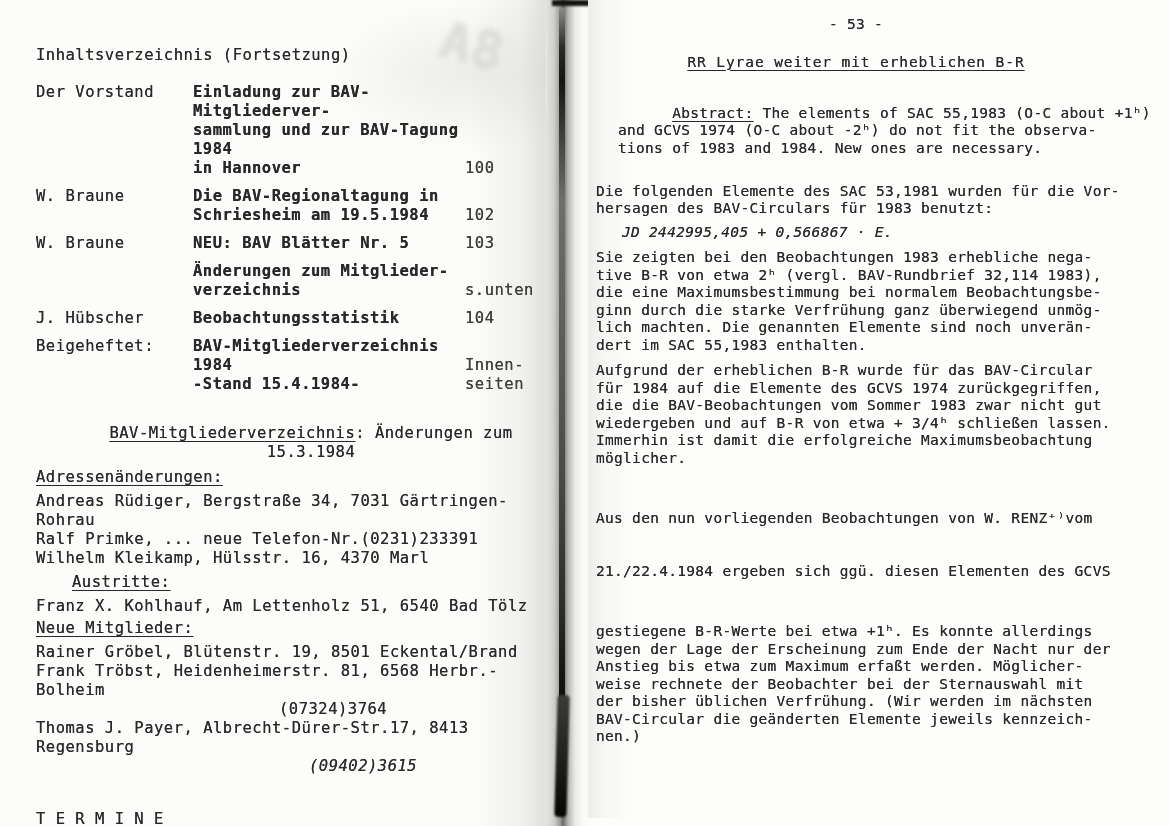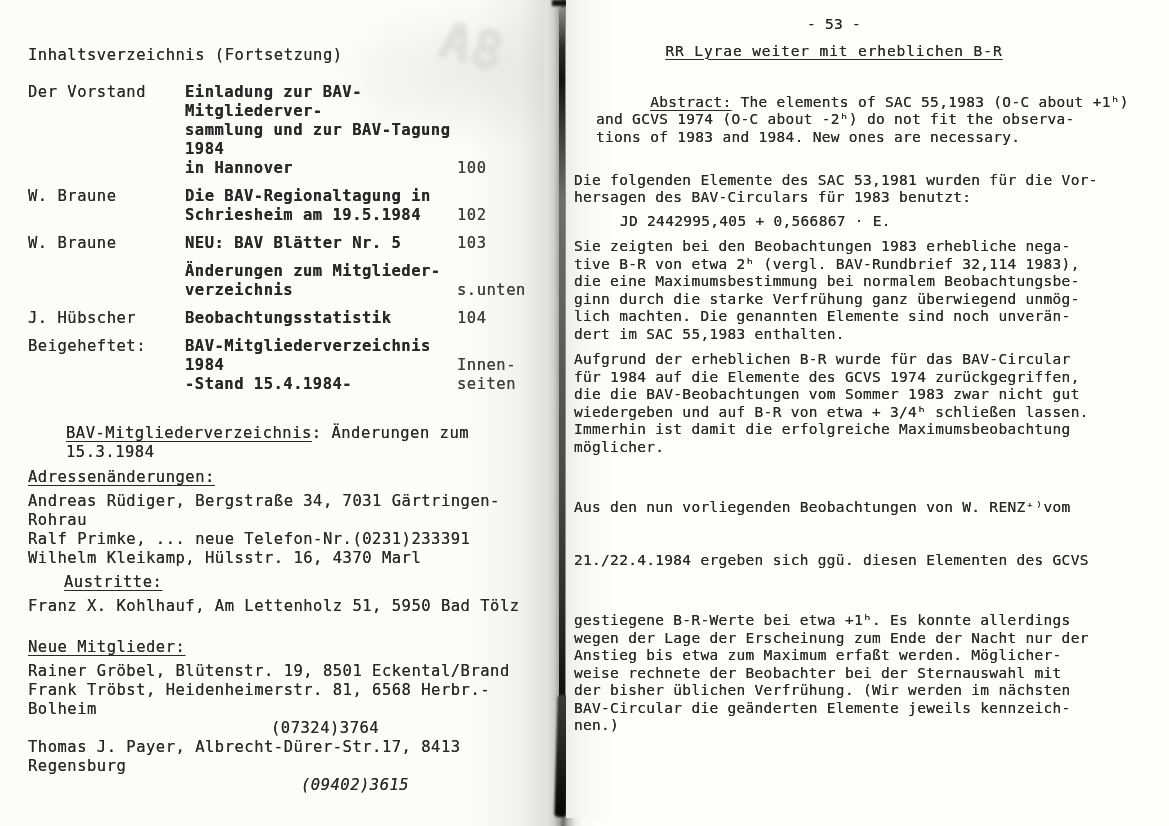--- a/index.html
+++ b/index.html
@@ -8,41 +8,41 @@
     font-family:"DejaVu Sans Mono", monospace;
     background:#f4f4f2;
     color:#282828;
     position:relative;
   }
   .scan { position:absolute; inset:0; background:#fdfdfc; }
 
   
   .left-page {
     position:absolute; left:0; top:0; width:548px; height:826px;
-    padding:46px 0 0 28px;
+    padding:46px 0 0 36px;
     font-size:15.5px; letter-spacing:0.5px; line-height:19px;
     text-shadow:0 0 0.6px rgba(45,45,45,0.85);
     background:
       radial-gradient(ellipse 210px 110px at 86% 9%, rgba(198,198,192,0.30), transparent 70%),
       linear-gradient(to right, #fcfcfa 0%, #fcfcfa 86%, #f1f1ef 95%, #dededc 100%);
   }
   .watermark {
     position:absolute; left:432px; top:42px; width:110px; height:80px;
     color:#e0e0dc; font-size:52px; font-weight:bold;
     transform:rotate(14deg); filter:blur(2.5px); user-select:none;
   }
   .toc-title { margin-bottom:18px; }
   .toc-row {
     display:grid; grid-template-columns:157px 272px auto;
     margin-bottom:9px; align-items:start;
   }
   .toc-entry { white-space:pre-wrap;font-weight:bold; }
   .toc-page  { align-self:end; white-space:pre-wrap; color:#3d3d3b; }
   .u { text-decoration:underline; text-underline-offset:3px; text-decoration-thickness:1px; }
-  .members-heading { margin-top:30px; margin-left:38px; }
+  .members-heading { margin-top:30px; margin-left:38px;text-align:center; }
   .label-line { margin-top:6px; }
   .pre { white-space:pre-wrap; }
   .addr-lines { margin-top:5px; }
   .phone-1 { margin-left:243px; }
   .phone-2 { margin-left:273px;font-style:italic; }
   .termine-heading { margin-top:34px; }
 
   
   .gutter {
     position:absolute; left:545px; top:0; width:50px; height:826px;
@@ -62,34 +62,34 @@
     background:linear-gradient(to bottom, #3c3c3a, #050503);
     border-radius:4px; filter:blur(0.8px); transform:rotate(1.6deg);
   }
   .binding-top-smudge {
     position:absolute; left:552px; top:0; width:92px; height:6px;
     background:#151513; filter:blur(1.2px);
   }
 
   
   .right-page {
-    position:absolute; left:566px; top:0; width:581px; height:818px;
+    position:absolute; left:588px; top:0; width:581px; height:818px;
     padding:16px 0 0 8px;
     font-size:14.5px; letter-spacing:0.3px; line-height:17.5px;
     text-shadow:0 0 0.6px rgba(45,45,45,0.85);
     background:linear-gradient(to right, #ededeb 0%, #f7f7f5 3%, #fdfdfc 8%, #fdfdfc 100%);
   }
   .page-number { text-align:center; width:520px; }
   .article-heading {
-    text-align:center; width:520px; margin-top:9px;
+    text-align:center; width:520px; margin-top:20px;
     letter-spacing:0.9px;
   }
   .abstract { margin-top:16px; margin-left:22px; }
   .para { margin-top:8px; white-space:pre-wrap; }
-  .formula { margin-top:6px; margin-left:46px; }
+  .formula { margin-top:6px; margin-left:26px;font-style:italic; }
   .mit-row { display:flex; }
   .formula-inline { margin-left:36px; position:relative; top:3px; }
 </style>
 </head>
 <body>
 
 <div class="scan">
 
   <div class="left-page">
     <div class="watermark">A8</div>
@@ -138,23 +138,23 @@
     <div class="members-heading">
       <span class="u">BAV-Mitgliederverzeichnis</span><span>: Änderungen zum 15.3.1984</span>
     </div>
 
     <div class="label-line u">Adressenänderungen:</div>
     <div class="pre addr-lines">Andreas Rüdiger, Bergstraße 34, 7031 Gärtringen-Rohrau
 Ralf Primke, ... neue Telefon-Nr.(0231)233391
 Wilhelm Kleikamp, Hülsstr. 16, 4370 Marl</div>
 
     <div class="label-line u" style="margin-top:5px;margin-left:36px;">Austritte:</div>
-    <div class="pre addr-lines">Franz X. Kohlhauf, Am Lettenholz 51, 5950 Bad Tölz</div>
-
-    <div class="label-line u" style="margin-top:22px;">Neue Mitglieder:</div>
+    <div class="pre addr-lines">Franz X. Kohlhauf, Am Lettenholz 51, 6540 Bad Tölz</div>
+
+    <div class="label-line u" style="margin-top:3px;">Neue Mitglieder:</div>
     <div class="addr-lines">
       <div>Rainer Gröbel, Blütenstr. 19, 8501 Eckental/Brand</div>
       <div>Frank Tröbst, Heidenheimerstr. 81, 6568 Herbr.-Bolheim</div>
       <div class="phone-1">(07324)3764</div>
       <div>Thomas J. Payer, Albrecht-Dürer-Str.17, 8413 Regensburg</div>
       <div class="phone-2">(09402)3615</div>
     </div>
 
     <div class="termine-heading u">T E R M I N E</div>
 

